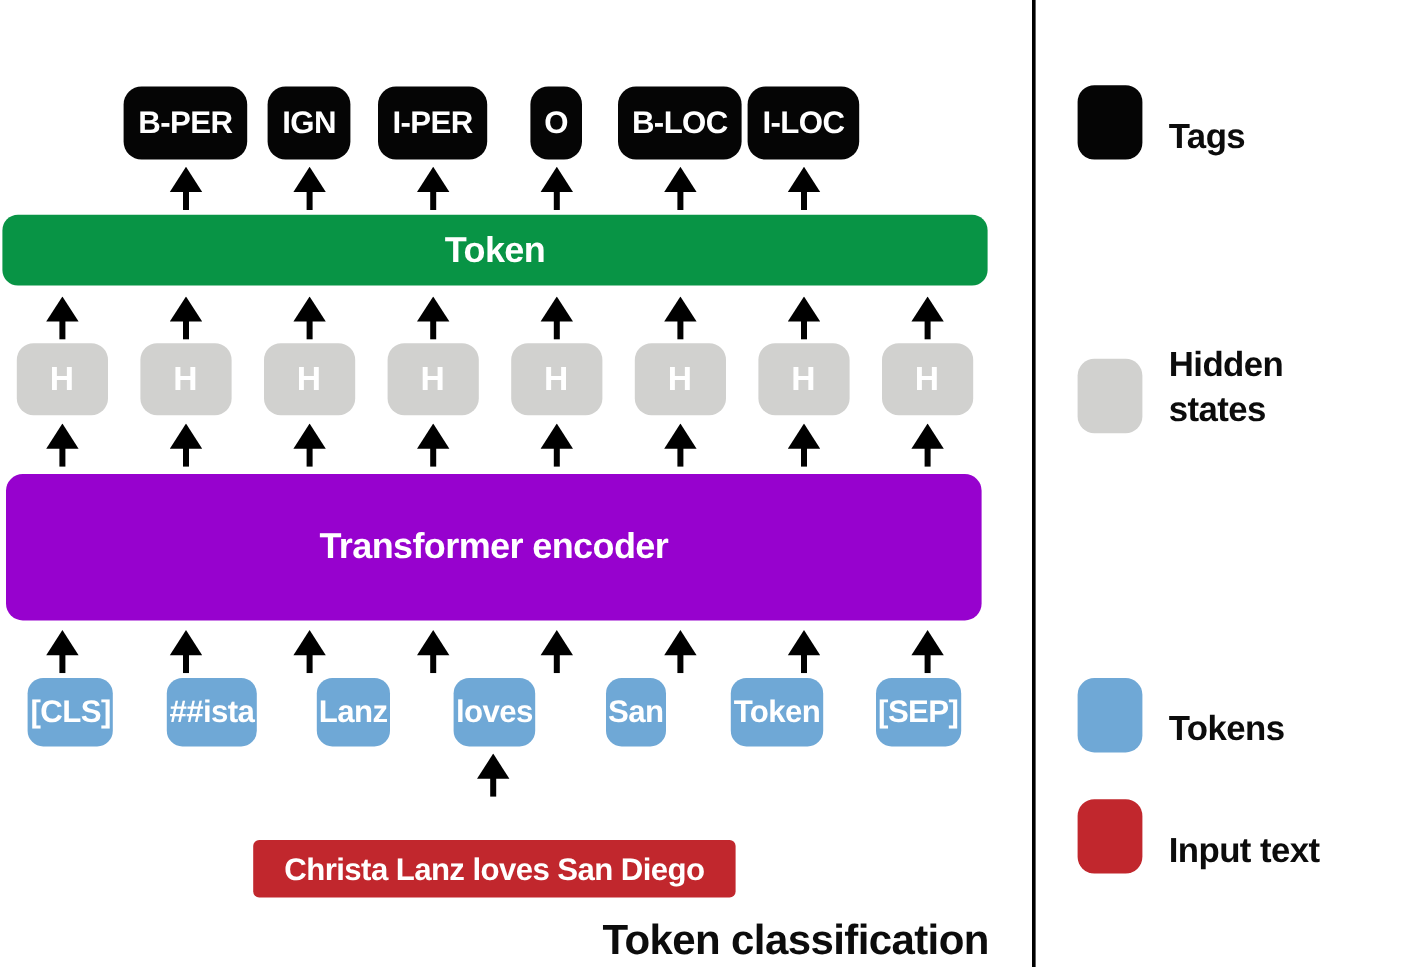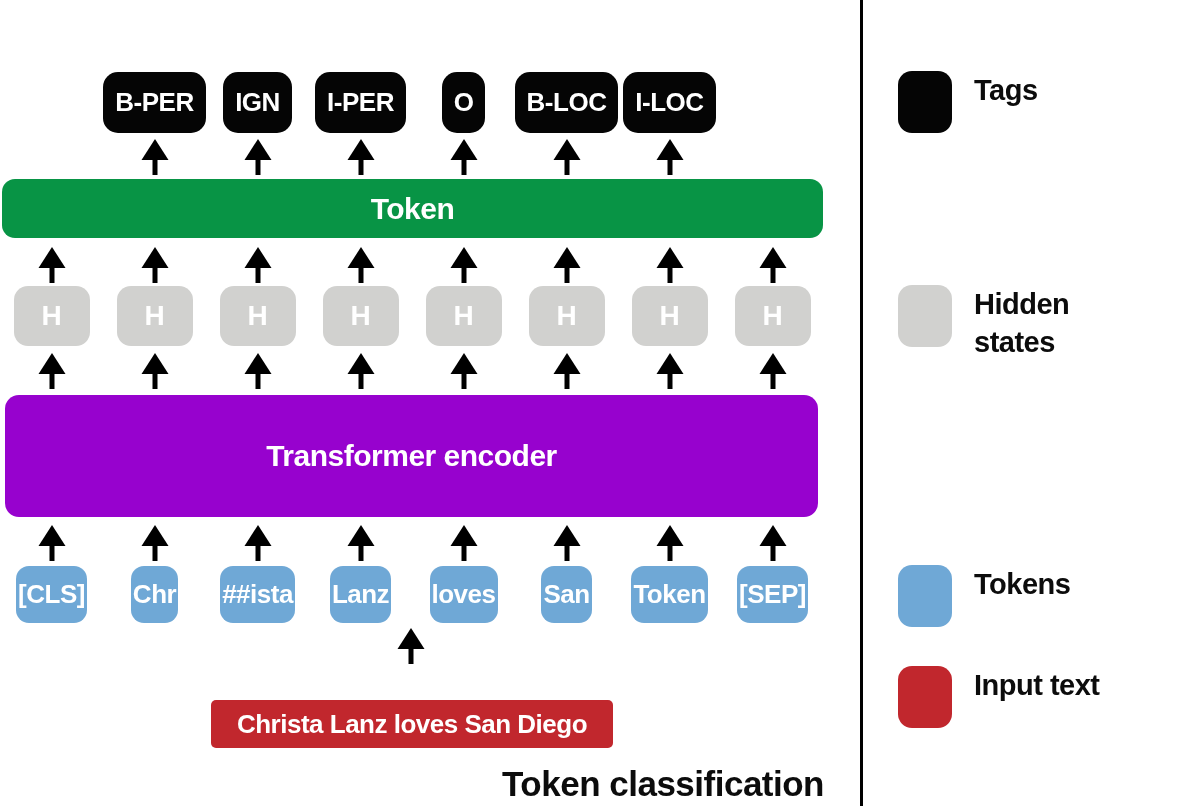--- a/index.html
+++ b/index.html
@@ -2,21 +2,21 @@
 <html><head>
 <meta charset="utf-8">
 <style>
   html,body{margin:0;padding:0;background:#ffffff;}
   .canvas{
     position:relative;width:1186px;height:806px;background:#ffffff;overflow:hidden;
     font-family:"Liberation Sans",sans-serif;font-weight:bold;
   }
   
   .row{position:absolute;left:0;width:824px;display:flex;}
-  .cell{flex:1 1 0;display:flex;align-items:flex-end;justify-content:center;min-width:0;}
+  .cell{flex:1 1 0;display:flex;align-items:flex-start;justify-content:center;min-width:0;}
   
   .tag{
     height:61px;line-height:61px;padding:0 12px;border-radius:15px;
     background:#050505;color:#ffffff;font-size:26px;white-space:nowrap;
     letter-spacing:-0.5px;
   }
   
   .hbox{
     width:76px;height:60px;border-radius:14px;background:#d1d1cf;color:#ffffff;
     font-size:28px;display:flex;align-items:center;justify-content:center;
@@ -45,21 +45,21 @@
   .arrow polygon,.arrow rect{fill:#000000;}
   .single-arrow{position:absolute;left:397px;top:628px;}
   
   .caption{
     position:absolute;left:0;top:764px;width:824px;text-align:right;
     color:#0c0c0c;font-size:35px;letter-spacing:-0.5px;
   }
   
   .divider{position:absolute;left:860px;top:0;width:3px;height:806px;background:#000000;}
   
-  .legend-item{position:absolute;left:898px;display:flex;align-items:flex-start;gap:22px;}
+  .legend-item{position:absolute;left:898px;display:flex;align-items:flex-end;gap:22px;}
   .swatch{width:54px;height:62px;border-radius:14px;flex:0 0 auto;}
   .sw-tags{background:#050505;}
   .sw-hidden{background:#d1d1cf;}
   .sw-tokens{background:#6fa8d6;}
   .sw-input{background:#c1272d;}
   .legend-label{
     color:#0c0c0c;font-size:29px;line-height:38px;width:150px;letter-spacing:-0.5px;
   }
   .li-tags{top:71px;min-height:62px;}
   .li-hidden{top:285px;min-height:62px;}
@@ -321,23 +321,20 @@
           <rect x="11.5" y="19" width="5" height="17"></rect>
         </svg>
       </div>
   </div>
 
   <div class="row" style="top:565px;height:58px;">
     <div class="cell">
         <span class="token">[CLS]</span>
       </div>
     <div class="cell">
-        <span class="token">Chr</span>
-      </div>
-    <div class="cell">
         <span class="token">##ista</span>
       </div>
     <div class="cell">
         <span class="token">Lanz</span>
       </div>
     <div class="cell">
         <span class="token">loves</span>
       </div>
     <div class="cell">
         <span class="token">San</span>

